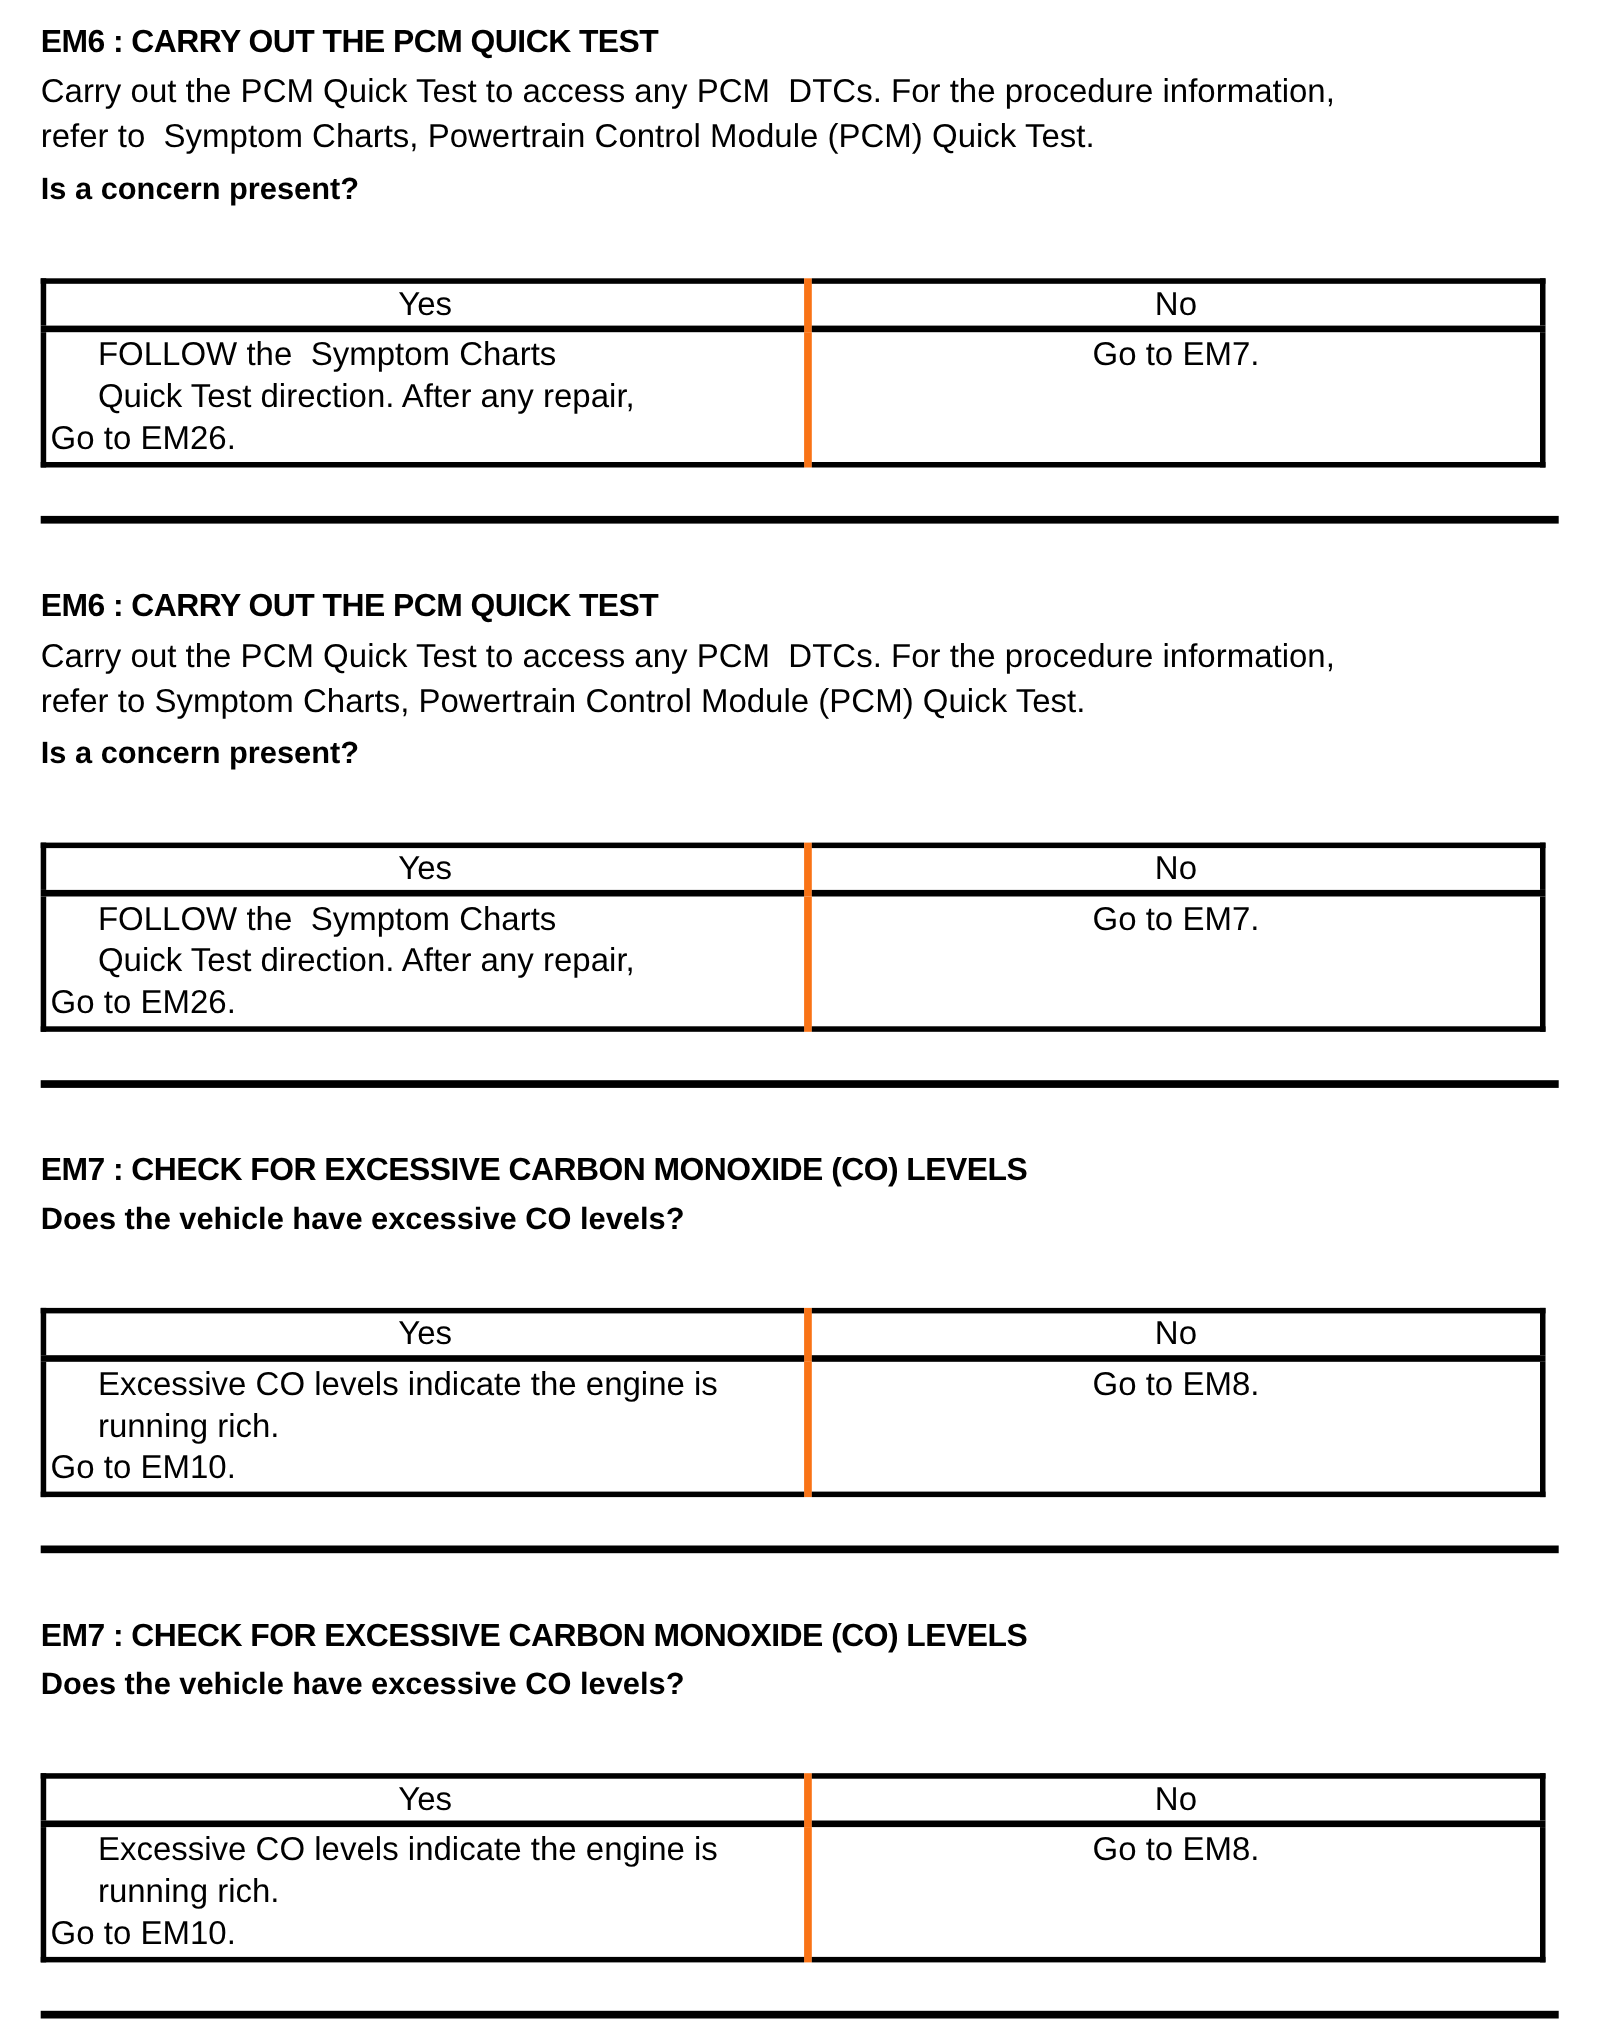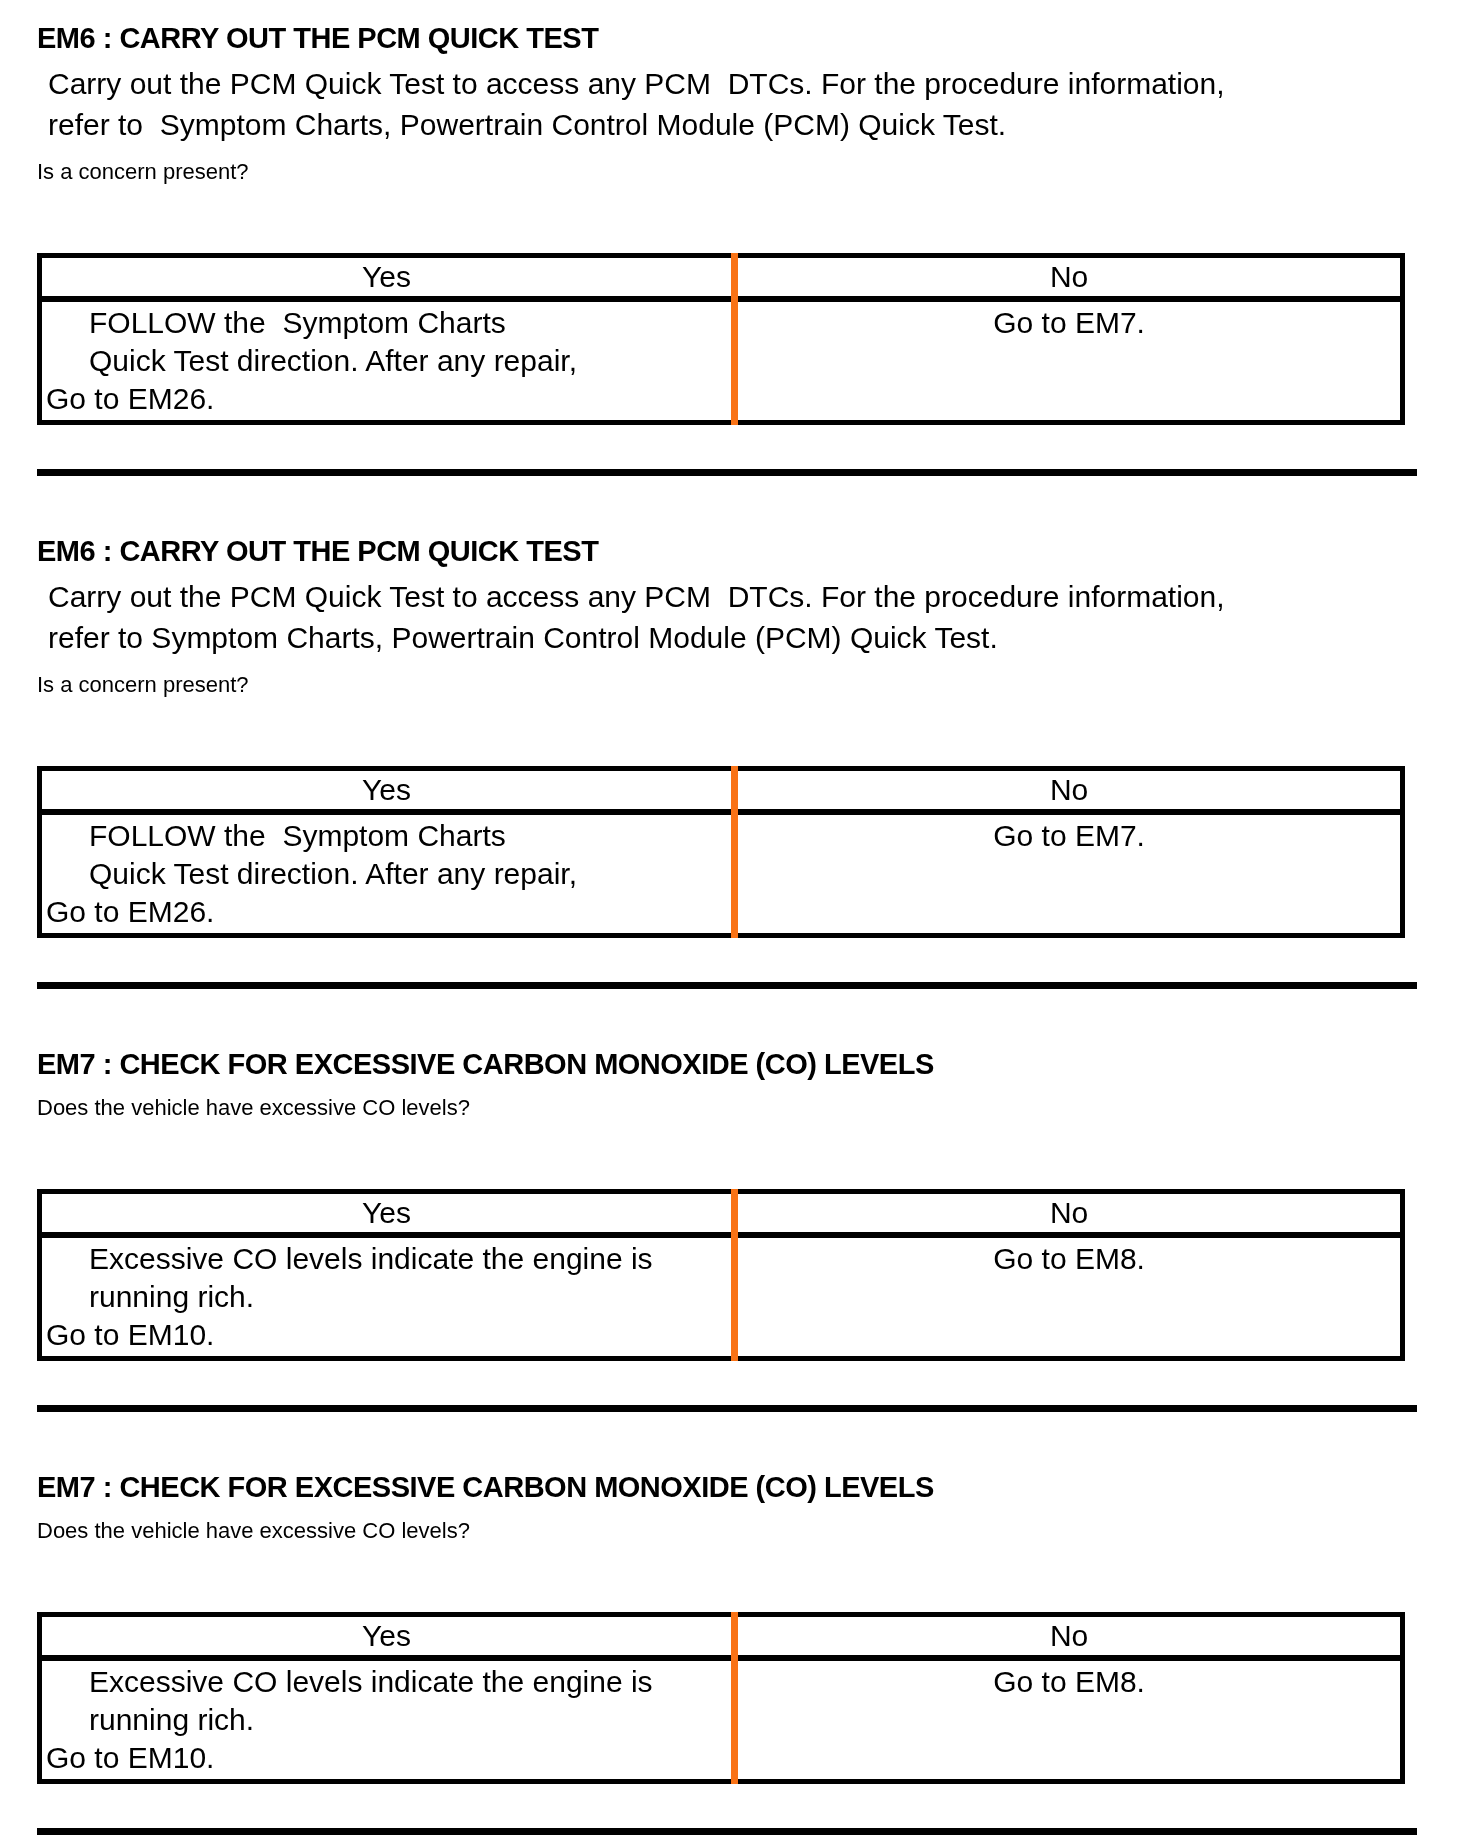--- a/index.html
+++ b/index.html
@@ -23,30 +23,30 @@
   }
   .step-heading {
     margin: 0;
     font-size: 29px;
     line-height: 34px;
     font-weight: bold;
     letter-spacing: -0.5px;
     white-space: pre-wrap;
   }
   .step-paragraph {
-    margin: 8px 0 0 11px;
+    margin: 8px 0 0 0;
     font-size: 30px;
     line-height: 41px;
     white-space: pre-wrap;
   }
   .step-question {
     margin: 8px 0 0 0;
-    font-size: 22px;
+    font-size: 28px;
     line-height: 38px;
-    font-weight: normal;
+    font-weight: bold;
     white-space: pre-wrap;
   }
   table.decision-table {
     margin-top: 62px;
     width: 1368px;
     border: 5px solid #000000;
     border-collapse: collapse;
     table-layout: fixed;
   }
   table.decision-table th {

